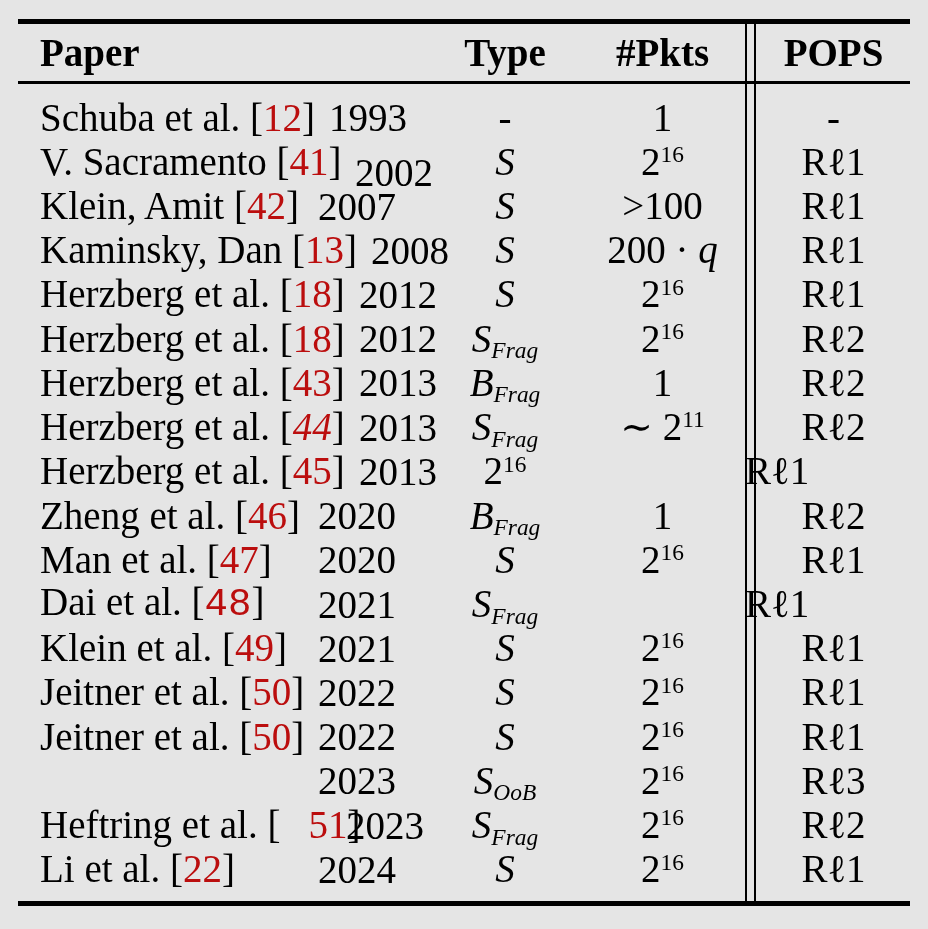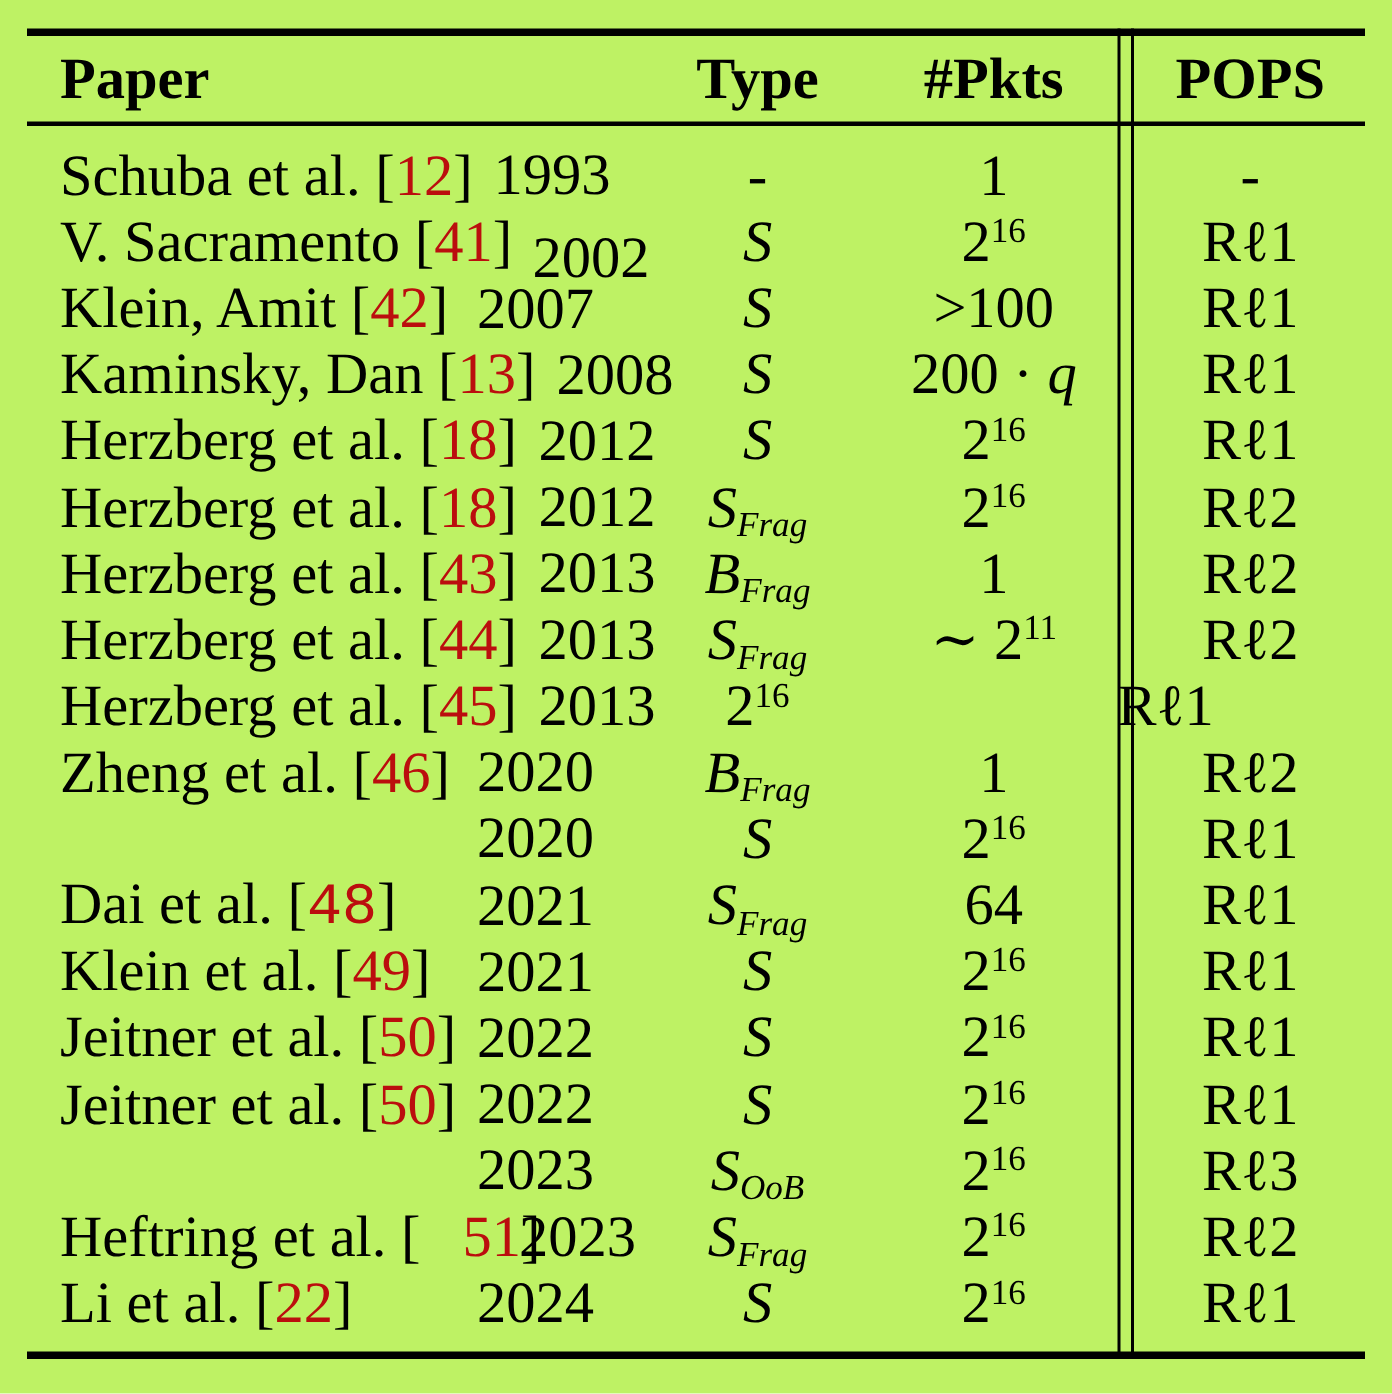--- a/index.html
+++ b/index.html
@@ -1,17 +1,17 @@
 <!DOCTYPE html>
 <html><head>
 <meta charset="utf-8">
 <style>
   html,body { margin:0; padding:0; background:#ffffff; }
   .stage {
-    position:relative; width:928px; height:929px; background:#bef264;
+    position:relative; width:928px; height:929px; background:#e5e5e5;
     font-family:"Liberation Serif","DejaVu Serif",serif; color:#000;
     overflow:hidden;
   }
   .hrule { position:absolute; left:18px; width:892px; background:#000; }
   #rule-top { top:19px; height:5px; }
   #rule-mid { top:81px; height:3px; }
   #rule-bottom { top:901px; height:5px; }
   .vline { position:absolute; top:19px; height:887px; width:2px; background:#000; }
   #vline1 { left:745px; }
   #vline2 { left:754px; }
@@ -97,50 +97,49 @@
         <div class="ctr">Rℓ2</div>
       </div>
       <div class="row">
         <div class="paper"><span><span>Herzberg et al. [</span><span style="color: rgb(187, 14, 14);">43</span><span>]</span></span><span class="year" style="left: 341px;">2013</span></div>
         <div class="ctr"><span class="it">B</span><span class="sub">Frag</span></div>
         <div class="ctr"><span>1</span></div>
         <div></div>
         <div class="ctr">Rℓ2</div>
       </div>
       <div class="row">
-        <div class="paper"><span><span>Herzberg et al. [</span><span style="color: rgb(187, 14, 14);">44</span><span>]</span></span><span class="year" style="left: 341px;">2013</span></div>
+        <div class="paper"><span><span>Herzberg et al. [</span><span style="color: rgb(187, 14, 14); font-style: italic;">44</span><span>]</span></span><span class="year" style="left: 341px;">2013</span></div>
         <div class="ctr"><span class="it">S</span><span class="sub">Frag</span></div>
         <div class="ctr"><span>∼ </span><span>2</span><span class="sup">11</span></div>
         <div></div>
         <div class="ctr">Rℓ2</div>
       </div>
       <div class="row">
         <div class="paper"><span><span>Herzberg et al. [</span><span style="color: rgb(187, 14, 14);">45</span><span>]</span></span><span class="year" style="left: 341px;">2013</span></div>
         <div class="ctr"><span>2</span><span class="sup">16</span></div>
         <div></div>
         <div class="ctr">Rℓ1</div>
       </div>
       <div class="row">
         <div class="paper"><span><span>Zheng et al. [</span><span style="color: rgb(187, 14, 14);">46</span><span>]</span></span><span class="year" style="left: 300px;">2020</span></div>
         <div class="ctr"><span class="it">B</span><span class="sub">Frag</span></div>
         <div class="ctr"><span>1</span></div>
         <div></div>
         <div class="ctr">Rℓ2</div>
       </div>
       <div class="row">
-        <div class="paper"><span class="year" style="left: 300px;">2020</span></div>
+        <div class="paper"><span><span>Man et al. [</span><span style="color: rgb(187, 14, 14);">47</span><span>]</span></span><span class="year" style="left: 300px;">2020</span></div>
         <div class="ctr"><span class="it">S</span></div>
         <div class="ctr"><span>2</span><span class="sup">16</span></div>
         <div></div>
         <div class="ctr">Rℓ1</div>
       </div>
       <div class="row">
         <div class="paper"><span><span>Dai et al. [</span><span style="color: rgb(187, 14, 14); font-family: Liberation Mono, monospace;">48</span><span>]</span></span><span class="year" style="left: 300px;">2021</span></div>
         <div class="ctr"><span class="it">S</span><span class="sub">Frag</span></div>
-        <div class="ctr"><span>64</span></div>
         <div></div>
         <div class="ctr">Rℓ1</div>
       </div>
       <div class="row">
         <div class="paper"><span><span>Klein et al. [</span><span style="color: rgb(187, 14, 14);">49</span><span>]</span></span><span class="year" style="left: 300px;">2021</span></div>
         <div class="ctr"><span class="it">S</span></div>
         <div class="ctr"><span>2</span><span class="sup">16</span></div>
         <div></div>
         <div class="ctr">Rℓ1</div>
       </div>

